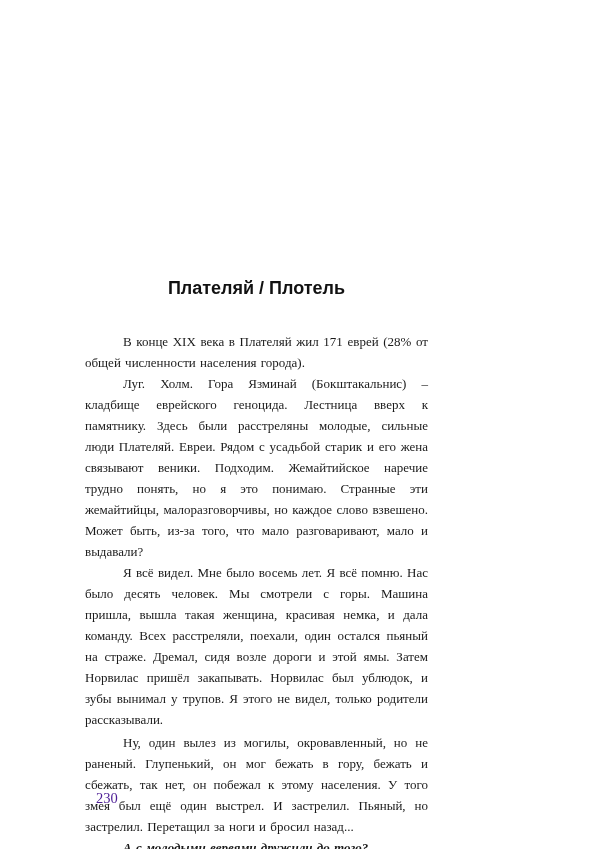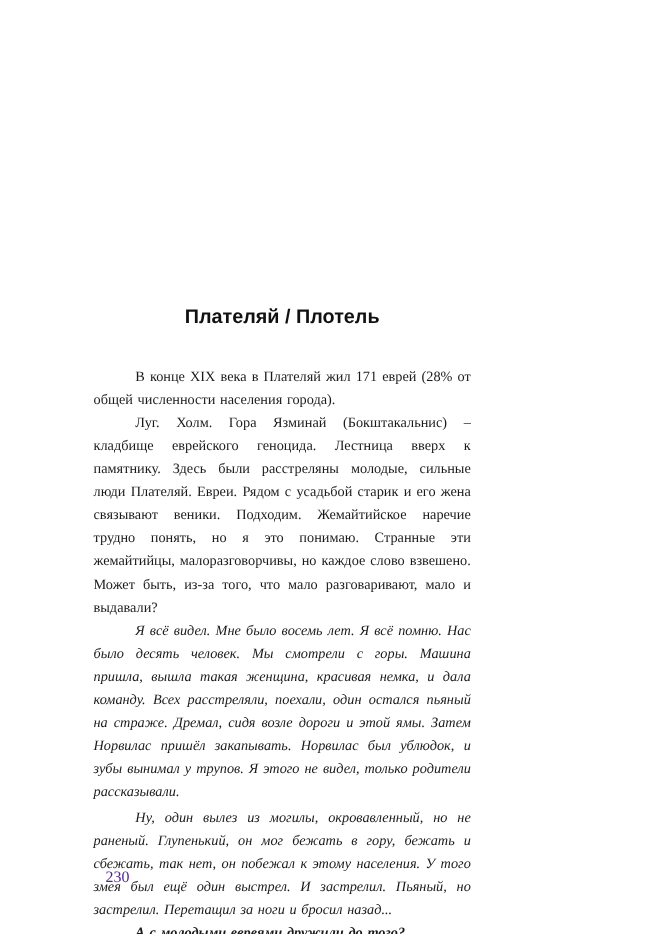--- a/index.html
+++ b/index.html
@@ -37,21 +37,20 @@
     text-indent: 38px;
     margin: 0;
     word-spacing: 1px;
   }
   p.space-before {
   }
   p.space-before-sm {
     margin-top: 2px;
   }
   p.italic {
-    font-style: italic;
   }
   p.bold-italic {
     font-style: italic;
     font-weight: bold;
   }
   .page-number {
     position: absolute;
     left: 96px;
     bottom: 42px;
     font-size: 14.5px;

